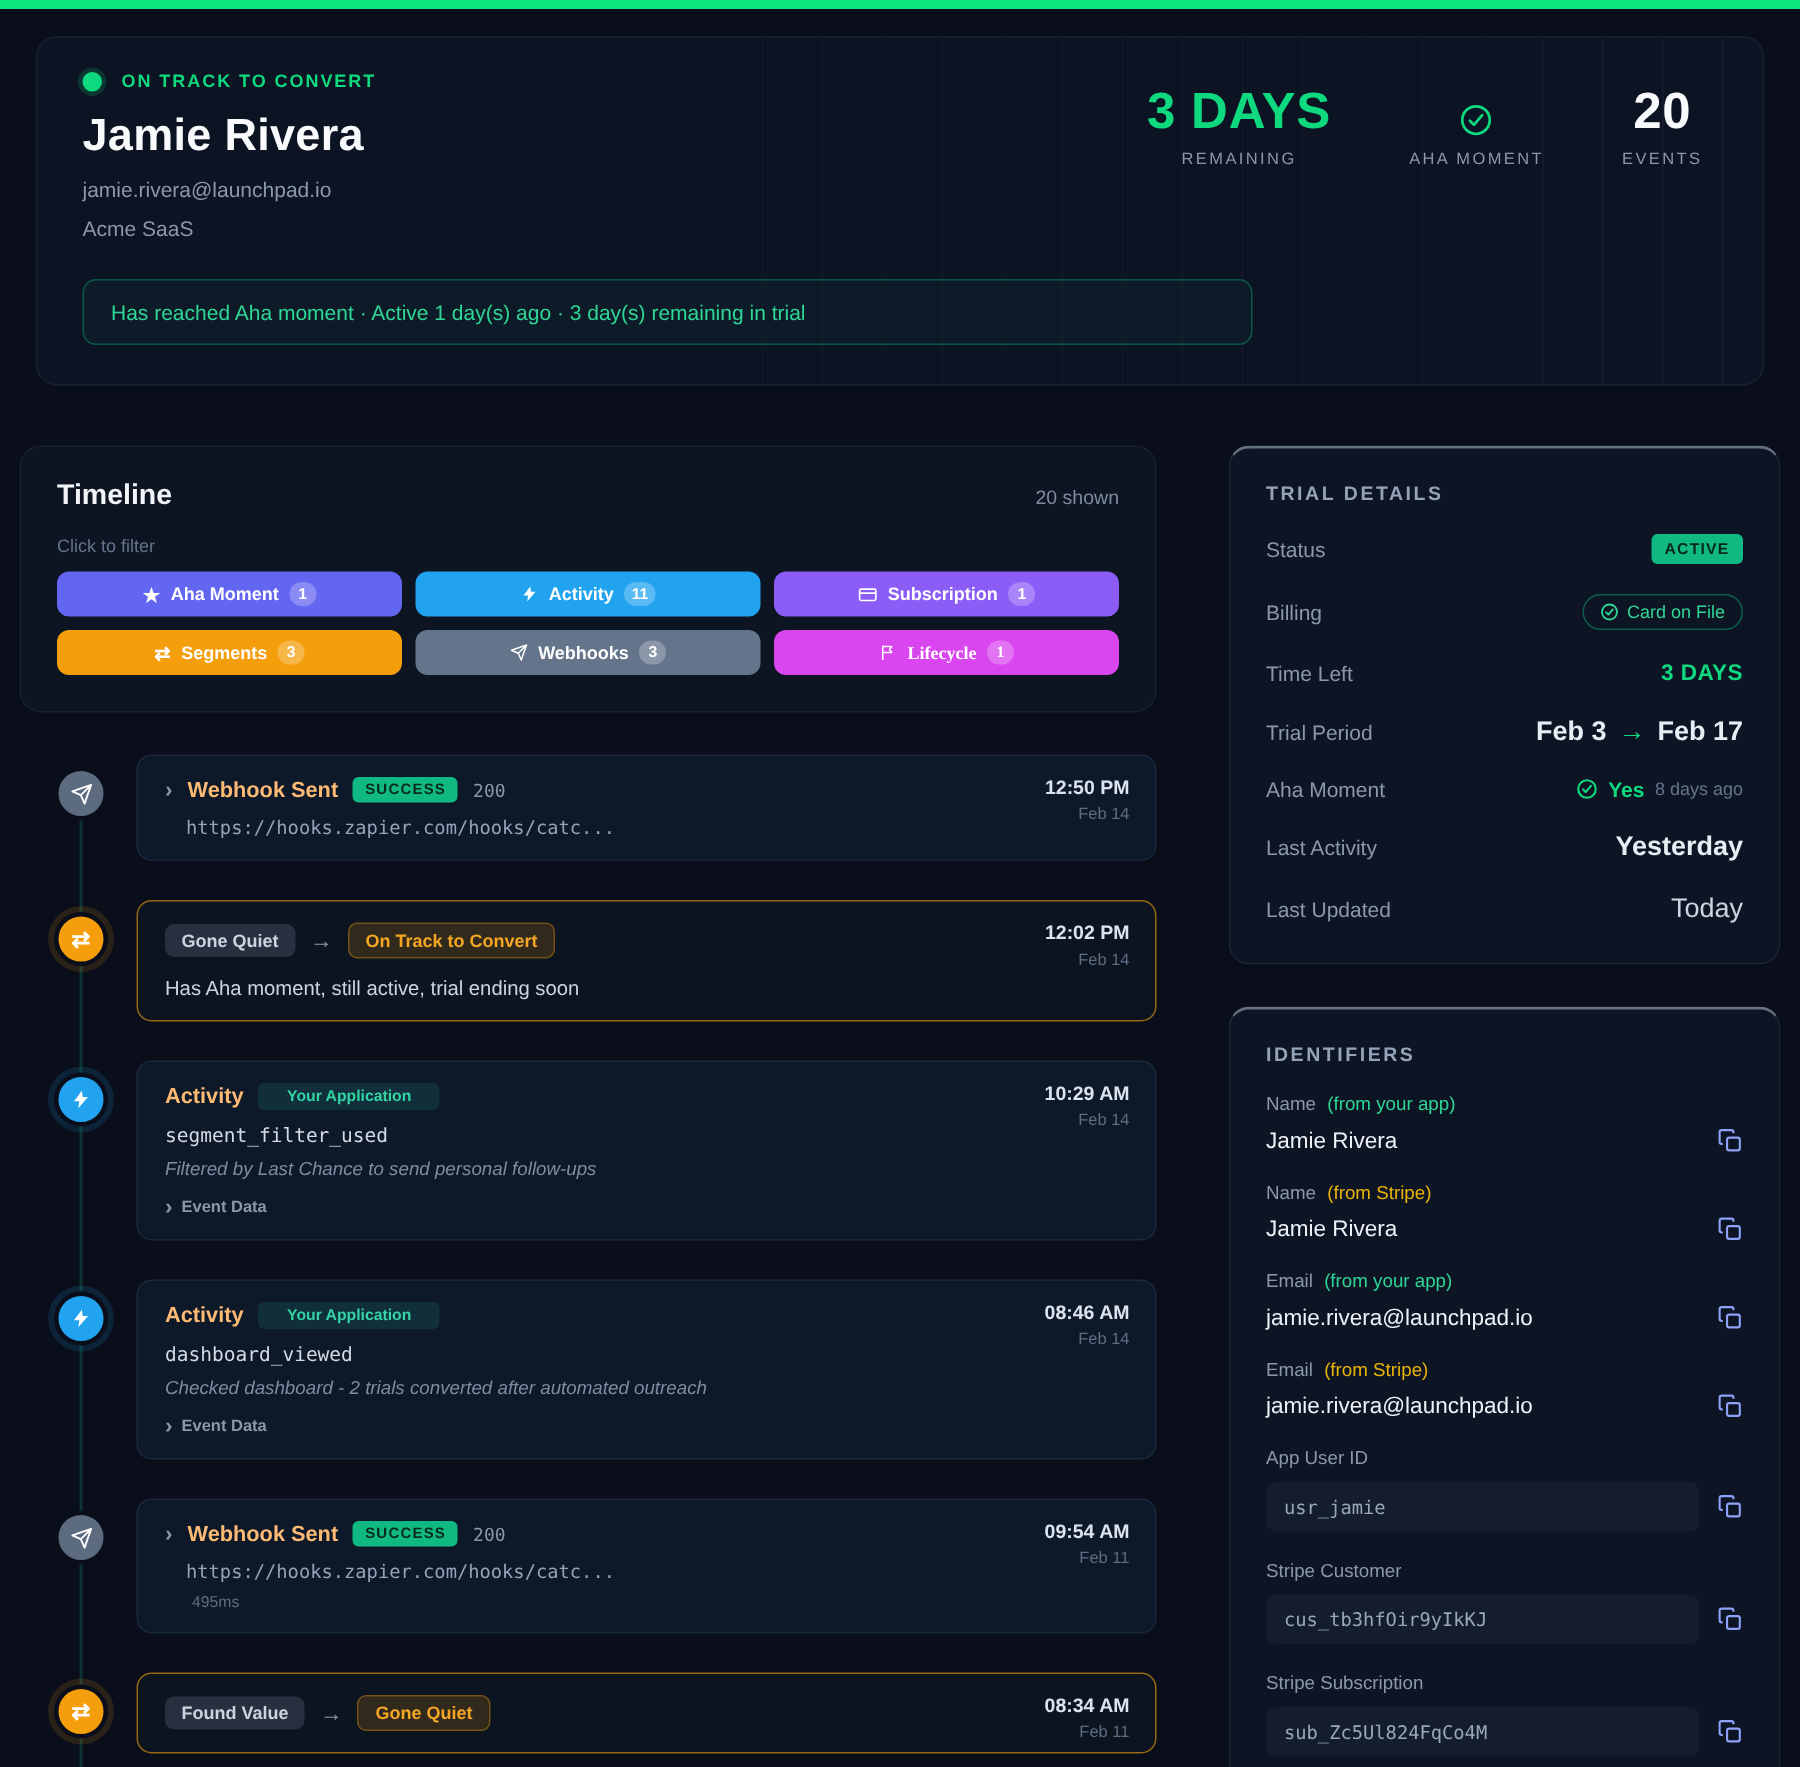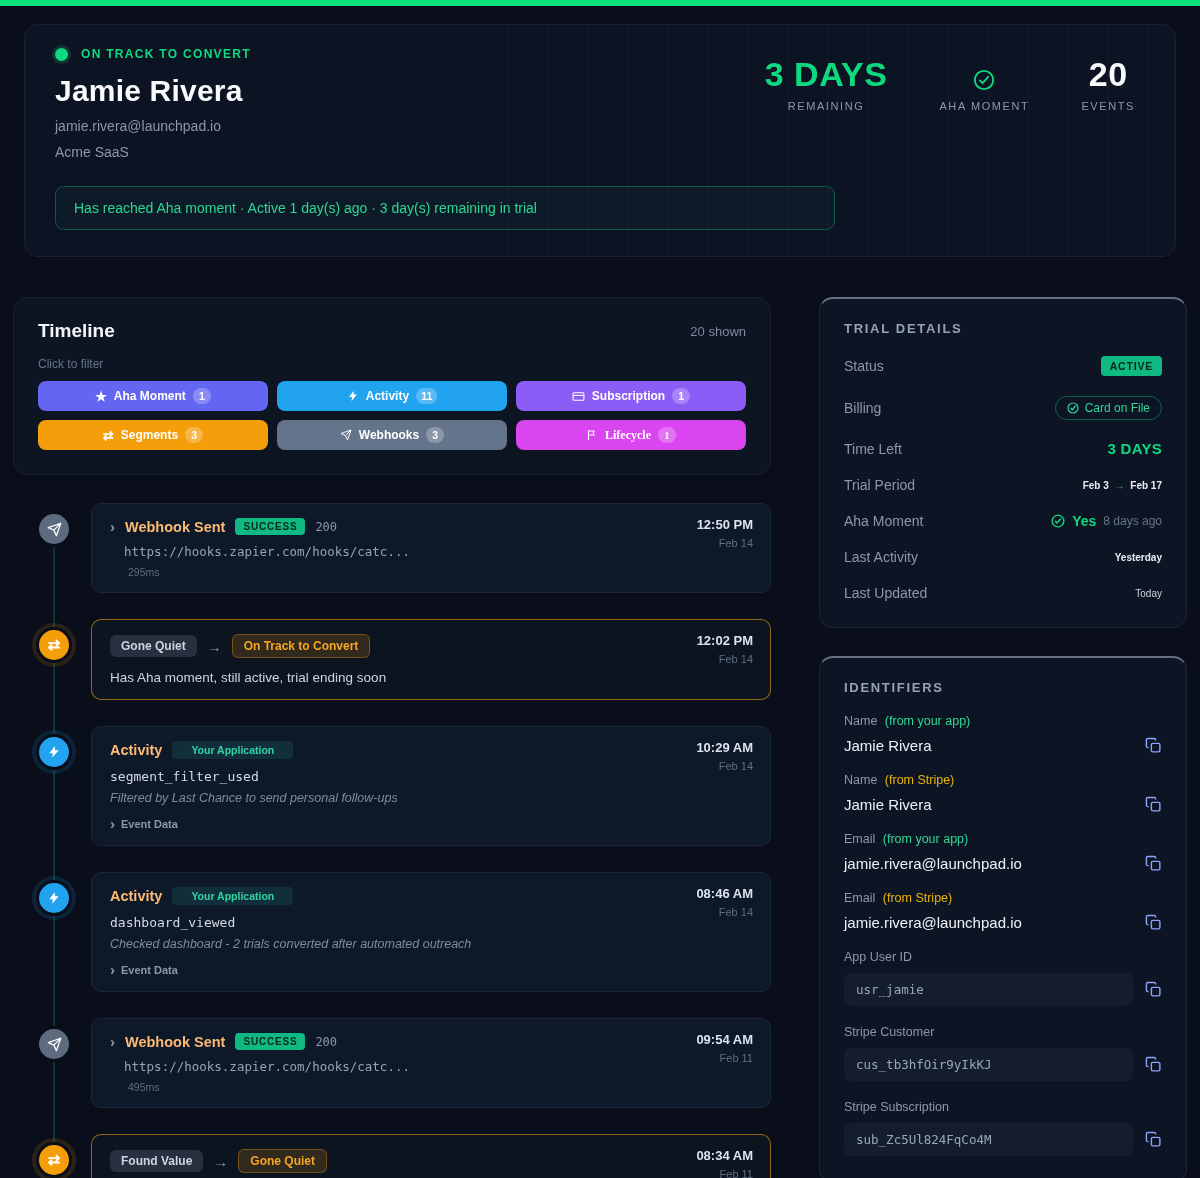--- a/index.html
+++ b/index.html
@@ -115,21 +115,21 @@
   
   .side-card {
     background:#0d1524; border:1px solid #1a2536;
     border-top:2px solid rgba(160,174,192,.6);
     border-radius:14px; padding:22px 24px 26px;
   }
   .side-card + .side-card { margin-top:28px; }
   .side-title { font-size:13px; font-weight:bold; letter-spacing:1.7px; color:#94a3b8; }
   .td-row { display:flex; justify-content:space-between; align-items:center; margin-top:20px; }
   .td-label { font-size:14px; color:#8b98ab; }
-  .td-value { font-size:10px; font-weight:bold; color:#e8edf4; }
+  .td-value { font-size:18px; font-weight:bold; color:#e8edf4; }
   .td-value.plain { font-weight:normal; color:#cbd5e1; }
   .badge-active { background:#10b981; color:#06281c; font-size:10.5px; font-weight:bold; letter-spacing:.8px; border-radius:4px; padding:4px 9px; }
   .pill-card { display:inline-flex; align-items:center; gap:6px; border:1px solid rgba(16,185,129,.45); color:#2fd695; border-radius:999px; font-size:12px; padding:4px 11px; }
   .green-strong { color:#0fd97f; font-weight:bold; font-size:15px; letter-spacing:.3px; }
   .arrow-green { color:#0fd97f; font-weight:bold; margin:0 3px; }
   .aha-val { display:flex; align-items:center; gap:7px; }
   .aha-yes { color:#0fd97f; font-weight:bold; font-size:14px; }
   .aha-ago { color:#64748b; font-size:12px; }
 
   .id-field { margin-top:19px; }
@@ -250,21 +250,20 @@
             </svg>
         </div>
         <div class="card">
           <div class="card-head">
             <span class="chev">›</span>
             <span class="card-title">Webhook Sent</span>
             <span class="badge-success">SUCCESS</span>
             <span class="code mono">200</span>
           </div>
           <div class="url mono">https://hooks.zapier.com/hooks/catc...</div>
-          <div class="latency">295ms</div>
           <div class="when">
             <div class="t">12:50 PM</div>
             <div class="d">Feb 14</div>
           </div>
         </div>
       </div>
 
       <div class="entry">
         <div class="entry-icon icon-seg">⇄</div>
         <div class="card seg-card">

